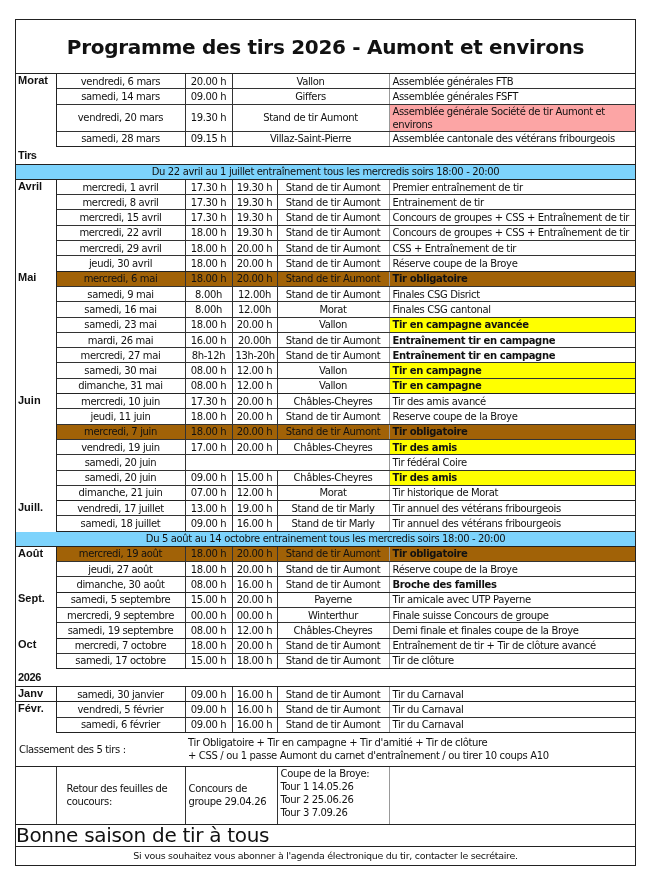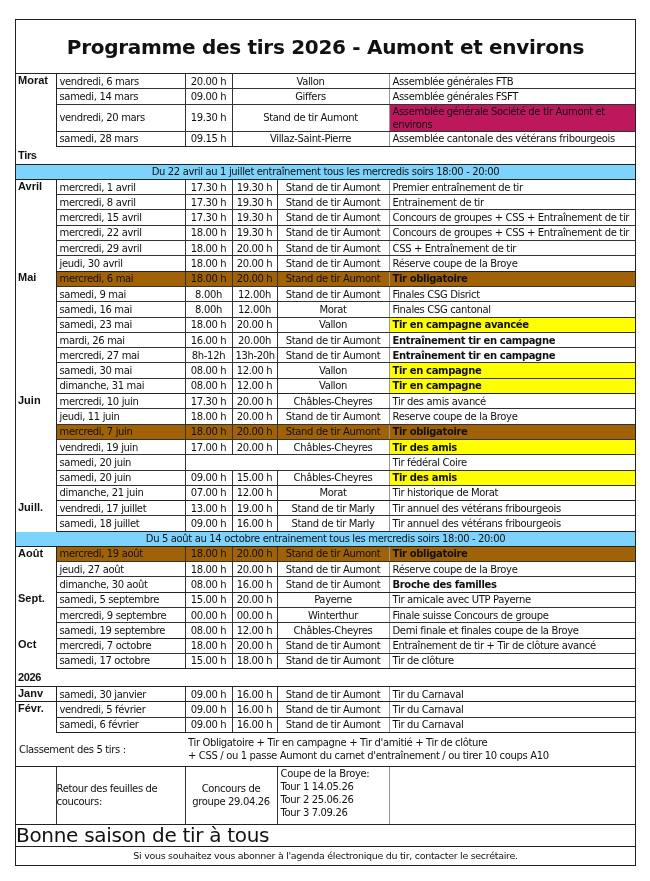--- a/index.html
+++ b/index.html
@@ -7,29 +7,29 @@
          font-family:"Liberation Sans", "DejaVu Sans", sans-serif; color:#111; }
   .sheet { position:absolute; left:15px; top:19px; width:621px; border:1.5px solid #222; box-sizing:border-box; }
   .title { height:53px; display:flex; align-items:center; justify-content:center;
            font-size:20px; font-weight:bold; border-bottom:1.5px solid #222;
            font-family:"DejaVu Sans", sans-serif; letter-spacing:-0.3px; }
   table { border-collapse:collapse; width:100%; table-layout:fixed; }
   td { font-size:10px; padding:0 3px; height:14.3px; line-height:13px; white-space:nowrap; overflow:hidden;
        font-family:"DejaVu Sans", sans-serif; letter-spacing:-0.35px; }
   td.m { font-weight:bold; font-size:11px; font-family:"Liberation Sans", sans-serif; vertical-align:top;
          border-right:1.5px solid #222; padding-left:2px; letter-spacing:0; }
-  td.d { border-bottom:1px solid #333; border-right:1px solid #333; }
+  td.d { text-align:center; border-bottom:1px solid #333; border-right:1px solid #333; }
   td.t { text-align:center; border-bottom:1px solid #333; border-right:1px solid #333; }
   td.p { text-align:center; border-bottom:1px solid #333; border-right:1px solid #999; }
   td.e { text-align:left; border-bottom:1px solid #333; }
   td.blank { border-bottom:1px solid #333; border-right:1px solid #999; }
   tr.grp-end td { border-bottom:1.5px solid #222; }
   tr.grp-end td.m { border-bottom:1.5px solid #222; }
   .orange td.d, .orange td.t, .orange td.p, .orange td.e { background:#a16207; }
-  td.e.orange-e { background:#be185d; }
+  td.e.orange-e { background:#fca5a5; }
   td.e.yellow-e { background:#FFFF00; }
   td.bold { font-weight:bold; }
   .section td { font-weight:bold; font-size:11px; font-family:"Liberation Sans", sans-serif;
                 height:17px; border-bottom:1.5px solid #222; padding-left:2px; }
   .band td { background:#7dd3fc; text-align:center; height:14px; border-bottom:1.5px solid #222;
              font-size:10px;margin-top:24px; }
   .wrap { white-space:normal; line-height:13px; }
   .classement td { height:33px; border-bottom:1.5px solid #222; vertical-align:middle; white-space:normal; }
   .retour td { height:57px; border-bottom:1.5px solid #222; vertical-align:middle; white-space:normal; }
   .bonne { height:21px; text-align:left; font-size:20px; line-height:21px; border-bottom:1.5px solid #222;
@@ -337,22 +337,22 @@
         </tr>
         <tr class="classement">
           <td class="" colspan="2" style="font-size: 10px;">Classement des 5 tirs :</td>
           <td colspan="4" style="font-size: 10px;">
             <div>Tir Obligatoire + Tir en campagne + Tir d'amitié + Tir de clôture</div>
             <div>+ CSS / ou 1 passe Aumont du carnet d'entraînement / ou tirer 10 coups A10</div>
           </td>
         </tr>
         <tr class="retour">
           <td style="border-right: 1px solid rgb(51, 51, 51);"></td>
-          <td class="" style="border-right: 1px solid rgb(51, 51, 51); padding-left: 0;">Retour des feuilles de coucours:</td>
-          <td class="" colspan="2" style="text-align: center; border-right: 1px solid rgb(51, 51, 51); margin-left: 20px;">Concours de groupe 29.04.26</td>
+          <td class="" style="border-right: 1px solid rgb(51, 51, 51); padding-left: 10px;">Retour des feuilles de coucours:</td>
+          <td class="" colspan="2" style="border-right: 1px solid rgb(51, 51, 51); margin-left: 20px;">Concours de groupe 29.04.26</td>
           <td style="border-right: 1px solid rgb(153, 153, 153); vertical-align: top;">
             <div>Coupe de la Broye:</div>
             <div>Tour 1 14.05.26</div>
             <div>Tour 2 25.06.26</div>
             <div>Tour 3 7.09.26</div>
           </td>
           <td></td>
         </tr>
       </tbody>
   </table>

